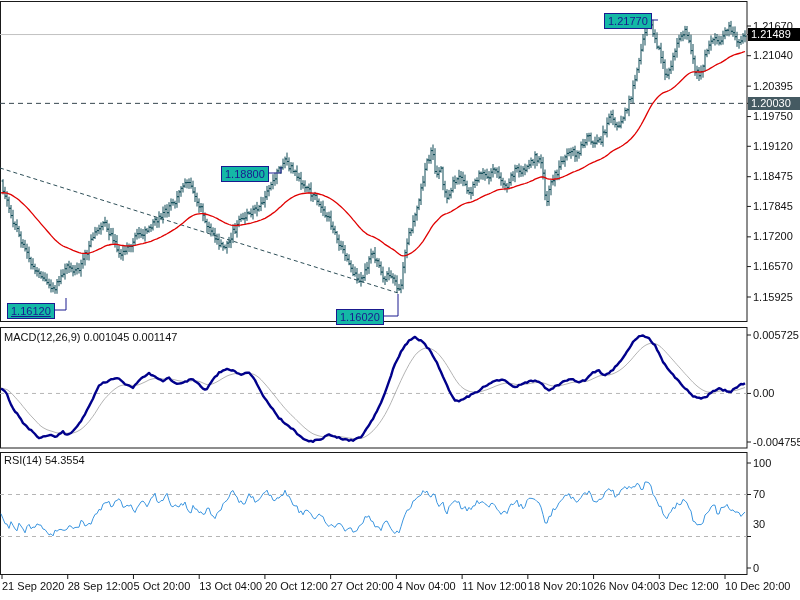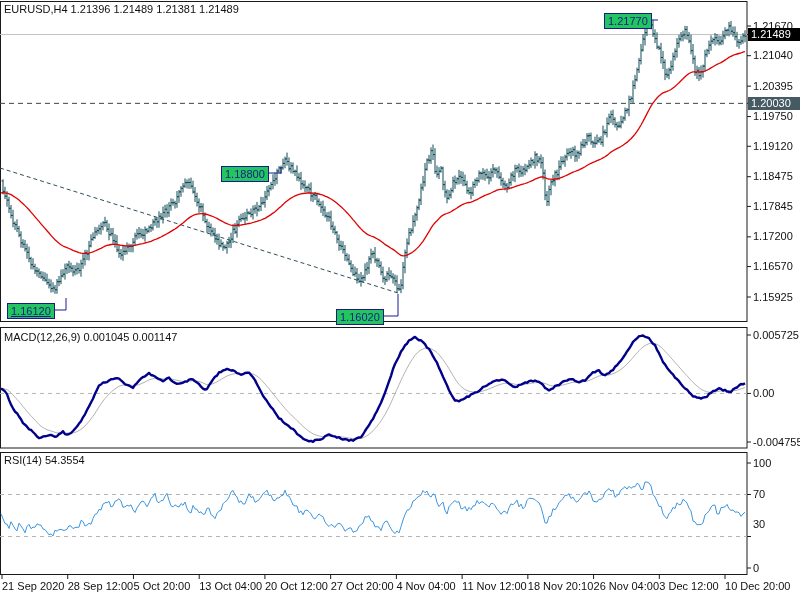--- a/index.html
+++ b/index.html
@@ -8,21 +8,21 @@
   #chart-svg{position:absolute;left:0;top:0;}
   .ovl{position:absolute;white-space:nowrap;font-size:11px;color:#111;line-height:13px;}
   #title{left:4px;top:3px;}
   #macd-label{left:4px;top:331px;}
   #rsi-label{left:4px;top:454px;}
   #watermark{left:529px;top:257px;font-size:26px;color:#c4c7cd;letter-spacing:.5px;}
   .pxlab{position:absolute;left:753px;font-size:11px;color:#111;line-height:13px;white-space:nowrap;}
   .pxlab.cur{left:748px;width:51px;background:#000;color:#fff;padding-left:3px;}
   .pxlab.lvl{left:748px;width:51px;background:#455a62;color:#fff;padding-left:3px;}
   .xlab{position:absolute;top:580px;font-size:11px;color:#111;white-space:nowrap;}
-  .ann{position:absolute;border:1px solid #1a1a8f;color:#1a1a8f;background:#22c55e;
+  .ann{position:absolute;border:1px solid #1a1a8f;color:#1a1a8f;background:#14b8a6;
        font-size:11px;line-height:12px;padding:1px 3px;white-space:nowrap;text-align:center;}
 </style>
 </head>
 <body>
 
 <div id="screen">
   <svg id="chart-svg" width="800" height="600">
       <rect x="0.5" y="1.5" width="746.5" height="320" fill="none" stroke="#1a1a1a"></rect>
       <rect x="0.5" y="327.5" width="746.5" height="120.5" fill="none" stroke="#1a1a1a"></rect>
       <rect x="0.5" y="452.5" width="746.5" height="122" fill="none" stroke="#1a1a1a"></rect>
@@ -66,21 +66,20 @@
       <line x1="462.11" x2="462.11" y1="574.5" y2="579" stroke="#1a1a1a"></line>
       <line x1="527.84" x2="527.84" y1="574.5" y2="579" stroke="#1a1a1a"></line>
       <line x1="593.57" x2="593.57" y1="574.5" y2="579" stroke="#1a1a1a"></line>
       <line x1="659.3000000000001" x2="659.3000000000001" y1="574.5" y2="579" stroke="#1a1a1a"></line>
       <line x1="725.0300000000001" x2="725.0300000000001" y1="574.5" y2="579" stroke="#1a1a1a"></line>
       <polyline points="651,20 658,20" stroke="#1a1a8f" fill="none"></polyline>
       <polyline points="268,173 281,173 281,167" stroke="#1a1a8f" fill="none"></polyline>
       <polyline points="54,310 66,310 66,298" stroke="#1a1a8f" fill="none"></polyline>
       <polyline points="383,316 398,316 398,294" stroke="#1a1a8f" fill="none"></polyline>
     </svg>
-  <div id="title" class="ovl">EURUSD,H4  1.21396 1.21489 1.21381 1.21489</div>
   <div id="macd-label" class="ovl">MACD(12,26,9) 0.001045 0.001147</div>
   <div id="rsi-label" class="ovl">RSI(14) 54.3554</div>
   <div id="labels">
       <div class="pxlab" style="top: 19.5px;">1.21670</div>
       <div class="pxlab cur" style="top: 28.038px;">1.21489</div>
       <div class="pxlab" style="top: 49.218px;">1.21040</div>
       <div class="pxlab" style="top: 79.6436px;">1.20395</div>
       <div class="pxlab lvl" style="top: 96.8612px;">1.20030</div>
       <div class="pxlab" style="top: 110.069px;">1.19750</div>
       <div class="pxlab" style="top: 139.787px;">1.19120</div>

